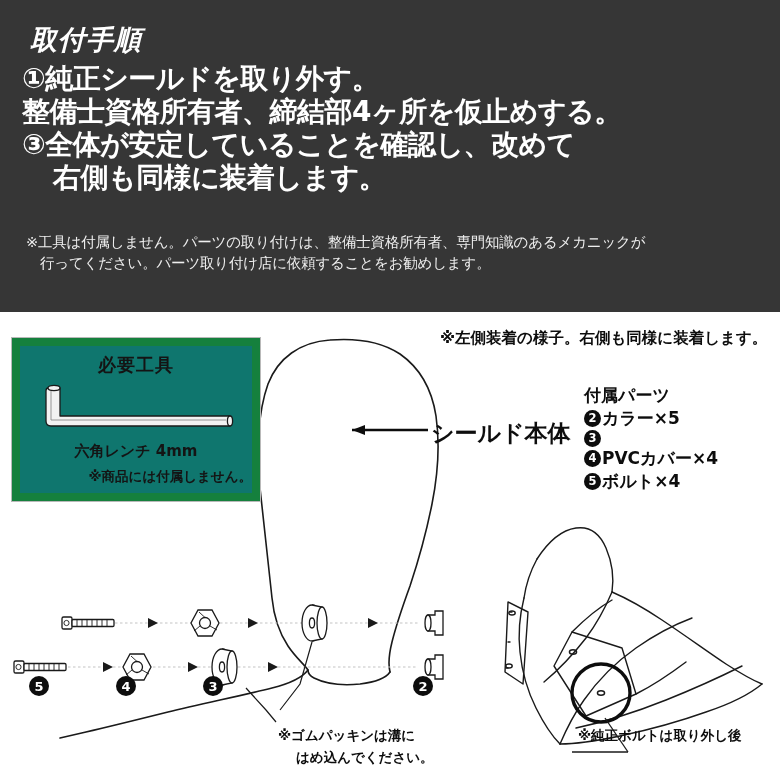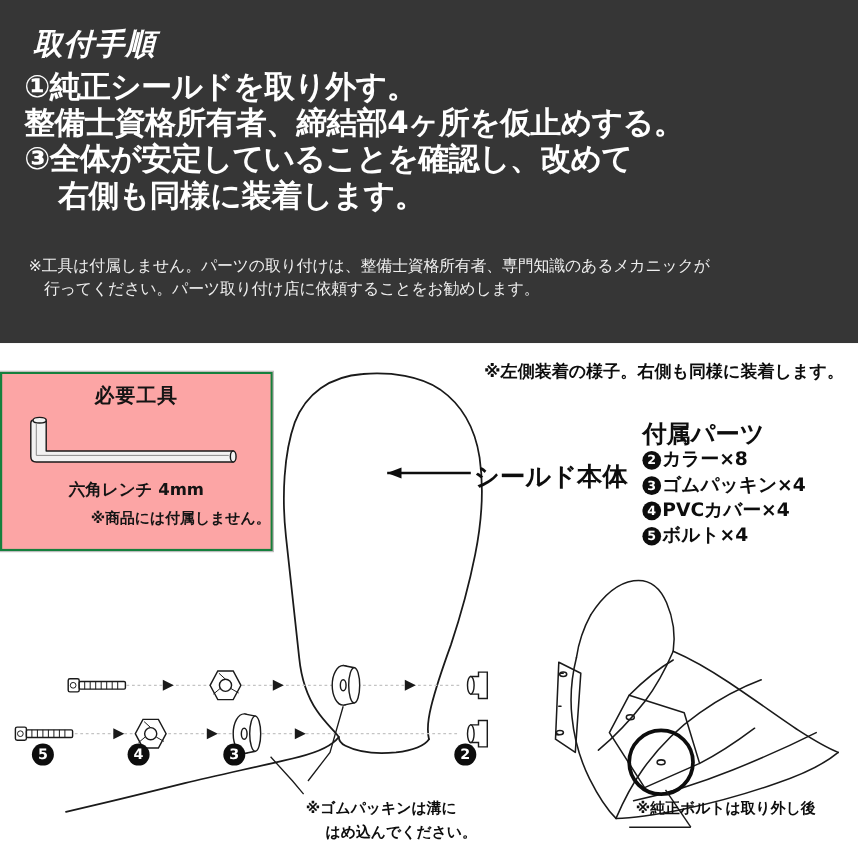--- a/index.html
+++ b/index.html
@@ -37,22 +37,22 @@
     color:#efefef; font-size:14.5px; line-height:21px;
     white-space:nowrap; letter-spacing:-0.2px;
   }
   .note-line.indent { padding-left:14px; }
 
   
   .diagram { position:absolute; left:0; top:312px; width:780px; height:468px; background:#fff; }
 
   
   .toolbox {
-    position:absolute; left:0; top:26px; width:248px; height:163px;
-    background:#fca5a5; border:2px solid #15803d; outline:1px solid #b9b9b9;
+    position:absolute; left:12px; top:26px; width:248px; height:163px;
+    background:#0f766e; border:8px solid #15803d; outline:1px solid #b9b9b9;
   }
   .toolbox-title {
     position:absolute; top:7px; left:0; width:100%;
     text-align:center; font-size:18px; font-weight:bold; color:#141414;
     letter-spacing:1px;
   }
   .toolbox-wrench { position:absolute; left:18px; top:36px; }
   .toolbox-caption {
     position:absolute; top:96px; left:0; width:100%;
     text-align:center; font-size:15px; font-weight:bold; color:#141414;
@@ -61,21 +61,21 @@
     position:absolute; top:122px; left:0; width:100%;
     text-align:right; font-size:13.5px; font-weight:bold; color:#141414;
   }
 
   
   .anno { position:absolute; color:#0d0d0d; white-space:nowrap; }
   .anno-top-right { left:440px; top:16px; font-size:15.5px; font-weight:bold; }
   .anno-shield   { left:431px; top:106px; font-size:23px; font-weight:bold; }
 
   .parts-list { position:absolute; left:584px; top:72px; }
-  .parts-title { font-size:22px; font-weight:bold; color:#0d0d0d; line-height:23px; white-space:nowrap;}
+  .parts-title { font-size:17px; font-weight:bold; color:#0d0d0d; line-height:23px; white-space:nowrap;}
   .parts-row {
     font-size:17px; font-weight:bold; color:#0d0d0d;
     line-height:23px; white-space:nowrap;
     display:flex; align-items:center; gap:1px;
   }
   .badge-inline {
     display:inline-flex; align-items:center; justify-content:center;
     width:17px; height:17px; border-radius:50%;
     background:#0d0d0d; color:#fff; font-size:11.5px; font-weight:bold;
     flex:0 0 auto;
@@ -290,25 +290,24 @@
       <div class="toolbox-subcaption">※商品には付属しません。</div>
     </div>
 
     <div class="anno anno-top-right">※左側装着の様子。右側も同様に装着します。</div>
     <div class="anno anno-shield">シールド本体</div>
 
     <div class="parts-list">
       <div class="parts-title">付属パーツ</div>
       <div class="parts-row">
         <span class="badge-inline">2</span>
-        <span>カラー×8</span>
+        <span>カラー×5</span>
       </div>
       <div class="parts-row">
         <span class="badge-inline">3</span>
-        <span>ゴムパッキン×4</span>
       </div>
       <div class="parts-row">
         <span class="badge-inline">4</span>
         <span>PVCカバー×4</span>
       </div>
       <div class="parts-row">
         <span class="badge-inline">5</span>
         <span>ボルト×4</span>
       </div>
     </div>

